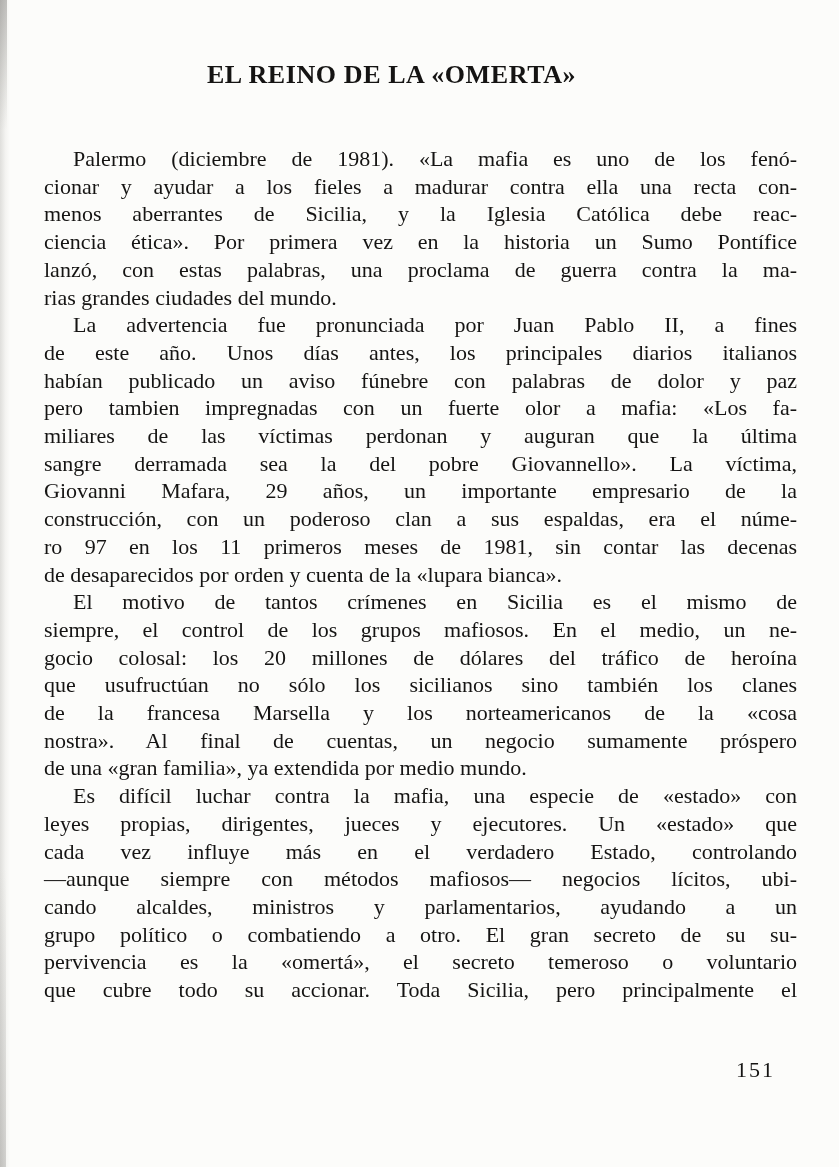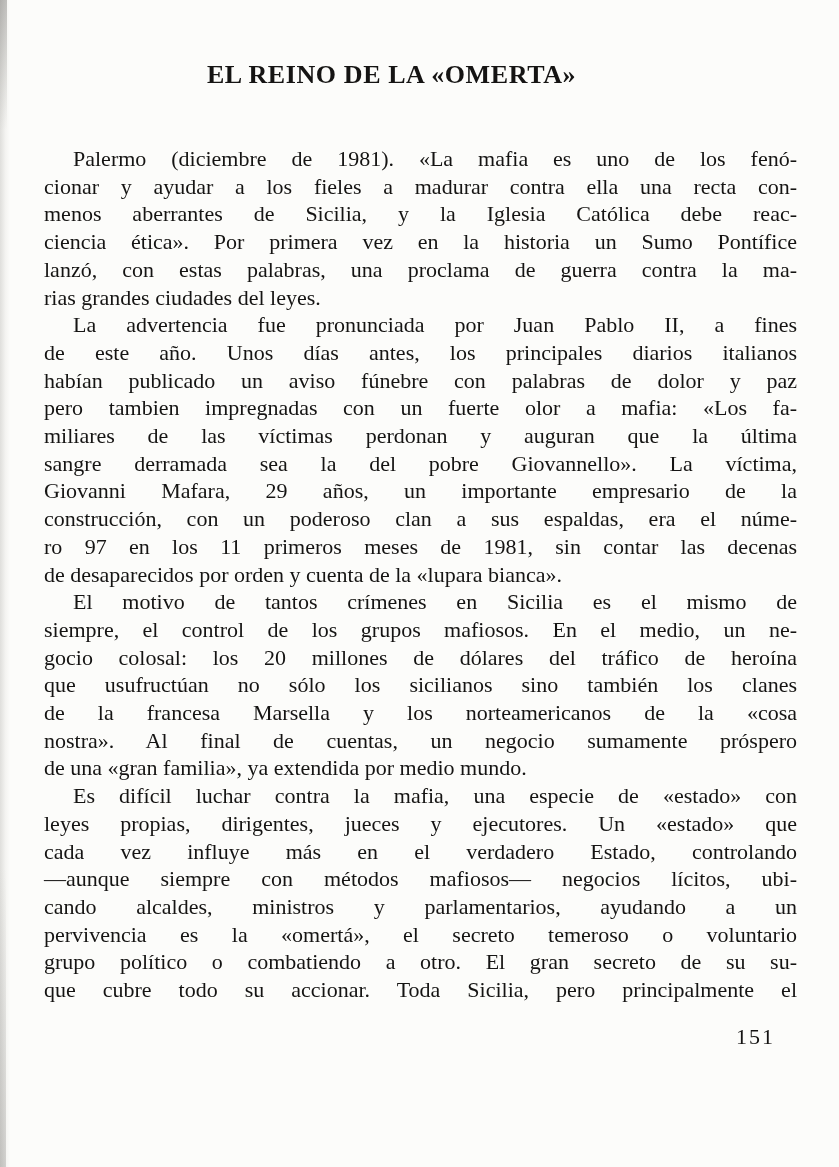--- a/index.html
+++ b/index.html
@@ -70,42 +70,42 @@
   .line.first {
     text-indent: 29px;
   }
   .line.endline {
     text-align-last: left;
     -moz-text-align-last: left;
   }
   .page-number {
     position: absolute;
     left: 736px;
-    top: 1024px;
+    top: 1057px;
     font-size: 22px;
     letter-spacing: 2px;
   }
 </style>
 </head>
 <body>
 
 <div class="scan-edge"></div>
 <div class="scan-smudge-top"></div>
 <div class="scan-smudge-bottom"></div>
 
 <h1 class="page-title" style="margin:0;">EL REINO DE LA «OMERTA»</h1>
 
 <div class="body-text">
     <div class="para">
       <div class="line first">Palermo (diciembre de 1981). «La mafia es uno de los fenó-</div>
       <div class="line">cionar y ayudar a los fieles a madurar contra ella una recta con-</div>
       <div class="line">menos aberrantes de Sicilia, y la Iglesia Católica debe reac-</div>
       <div class="line">ciencia ética». Por primera vez en la historia un Sumo Pontífice</div>
       <div class="line">lanzó, con estas palabras, una proclama de guerra contra la ma-</div>
-      <div class="line endline">rias grandes ciudades del leyes.</div>
+      <div class="line endline">rias grandes ciudades del mundo.</div>
     </div>
     <div class="para">
       <div class="line first">La advertencia fue pronunciada por Juan Pablo II, a fines</div>
       <div class="line">de este año. Unos días antes, los principales diarios italianos</div>
       <div class="line">habían publicado un aviso fúnebre con palabras de dolor y paz</div>
       <div class="line">pero tambien impregnadas con un fuerte olor a mafia: «Los fa-</div>
       <div class="line">miliares de las víctimas perdonan y auguran que la última</div>
       <div class="line">sangre derramada sea la del pobre Giovannello». La víctima,</div>
       <div class="line">Giovanni Mafara, 29 años, un importante empresario de la</div>
       <div class="line">construcción, con un poderoso clan a sus espaldas, era el núme-</div>
@@ -120,19 +120,19 @@
       <div class="line">de la francesa Marsella y los norteamericanos de la «cosa</div>
       <div class="line">nostra». Al final de cuentas, un negocio sumamente próspero</div>
       <div class="line endline">de una «gran familia», ya extendida por medio mundo.</div>
     </div>
     <div class="para">
       <div class="line first">Es difícil luchar contra la mafia, una especie de «estado» con</div>
       <div class="line">leyes propias, dirigentes, jueces y ejecutores. Un «estado» que</div>
       <div class="line">cada vez influye más en el verdadero Estado, controlando</div>
       <div class="line">—aunque siempre con métodos mafiosos— negocios lícitos, ubi-</div>
       <div class="line">cando alcaldes, ministros y parlamentarios, ayudando a un</div>
+      <div class="line">grupo político o combatiendo a otro. El gran secreto de su su-</div>
       <div class="line">pervivencia es la «omertá», el secreto temeroso o voluntario</div>
-      <div class="line">grupo político o combatiendo a otro. El gran secreto de su su-</div>
       <div class="line">que cubre todo su accionar. Toda Sicilia, pero principalmente el</div>
     </div>
   </div>
 
 <div class="page-number">151</div>
 
 </body></html>

